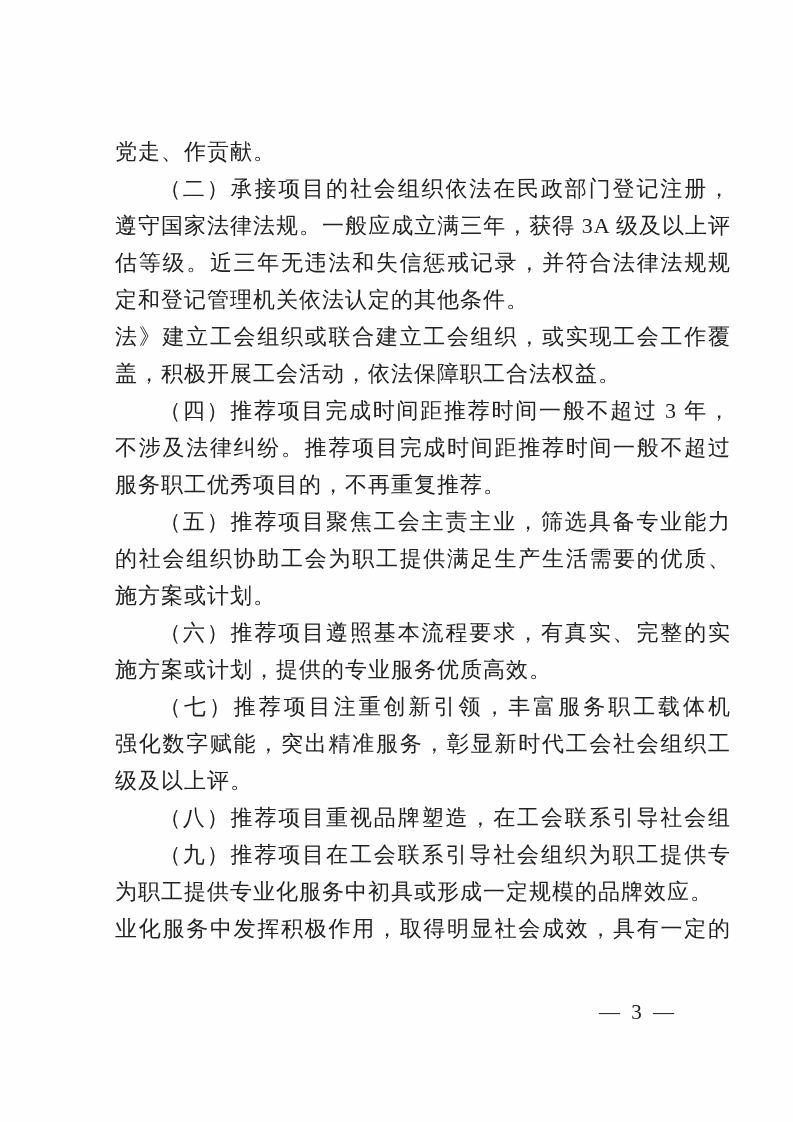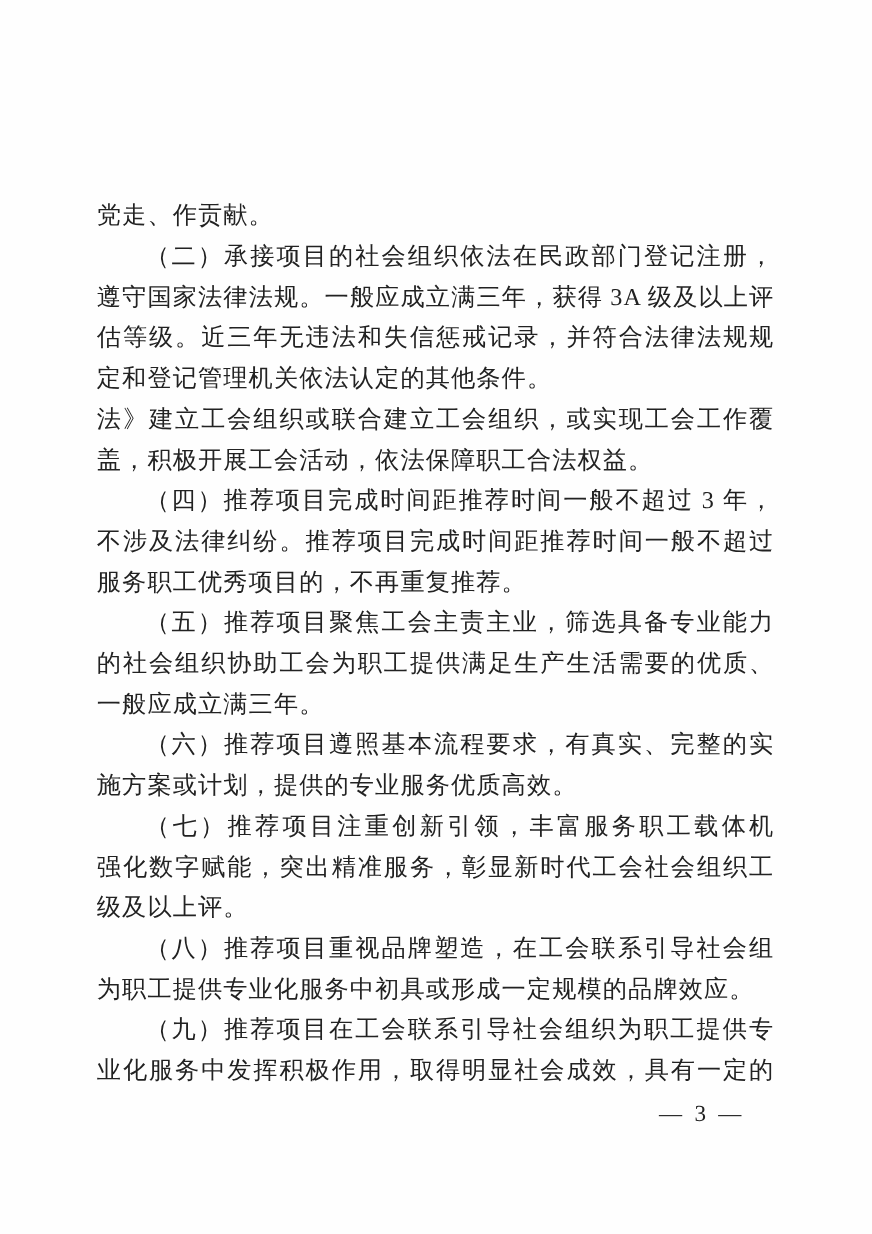--- a/index.html
+++ b/index.html
@@ -17,24 +17,23 @@
   }
   .page {
     position: absolute;
     left: 0; top: 0;
     width: 793px;
     height: 1122px;
     background: #fefefe;
   }
   .content {
     position: absolute;
-    left: 88px;
+    left: 115px;
     top: 133px;
     width: 616px;
-    margin-top: 44px;
   }
   .line {
     height: 37px;
     line-height: 37px;
     font-size: 22px;
     letter-spacing: 1px;
     white-space: nowrap;
     font-weight: 400;
     -webkit-font-smoothing: antialiased;
   }
@@ -73,26 +72,26 @@
     <div class="line j">遵守国家法律法规。一般应成立满三年，获得 3A 级及以上评</div>
     <div class="line j">估等级。近三年无违法和失信惩戒记录，并符合法律法规规</div>
     <div class="line">定和登记管理机关依法认定的其他条件。</div>
     <div class="line j">法》建立工会组织或联合建立工会组织，或实现工会工作覆</div>
     <div class="line">盖，积极开展工会活动，依法保障职工合法权益。</div>
     <div class="line j indent">（四）推荐项目完成时间距推荐时间一般不超过 3 年，</div>
     <div class="line j">不涉及法律纠纷。推荐项目完成时间距推荐时间一般不超过</div>
     <div class="line">服务职工优秀项目的，不再重复推荐。</div>
     <div class="line j indent">（五）推荐项目聚焦工会主责主业，筛选具备专业能力</div>
     <div class="line j">的社会组织协助工会为职工提供满足生产生活需要的优质、高</div>
-    <div class="line">一般应成立满三年。</div>
+    <div class="line">施方案或计划。</div>
     <div class="line j indent">（六）推荐项目遵照基本流程要求，有真实、完整的实</div>
     <div class="line">施方案或计划，提供的专业服务优质高效。</div>
     <div class="line j indent">（七）推荐项目注重创新引领，丰富服务职工载体机制，</div>
     <div class="line j">强化数字赋能，突出精准服务，彰显新时代工会社会组织工</div>
     <div class="line">级及以上评。</div>
     <div class="line j indent">（八）推荐项目重视品牌塑造，在工会联系引导社会组织</div>
+    <div class="line j indent">（九）推荐项目在工会联系引导社会组织为职工提供专</div>
     <div class="line">为职工提供专业化服务中初具或形成一定规模的品牌效应。</div>
-    <div class="line j indent">（九）推荐项目在工会联系引导社会组织为职工提供专</div>
     <div class="line j">业化服务中发挥积极作用，取得明显社会成效，具有一定的</div>
   </div>
 
   <div class="pagenum">— 3 —</div>
 </div>
 
 </body></html>

